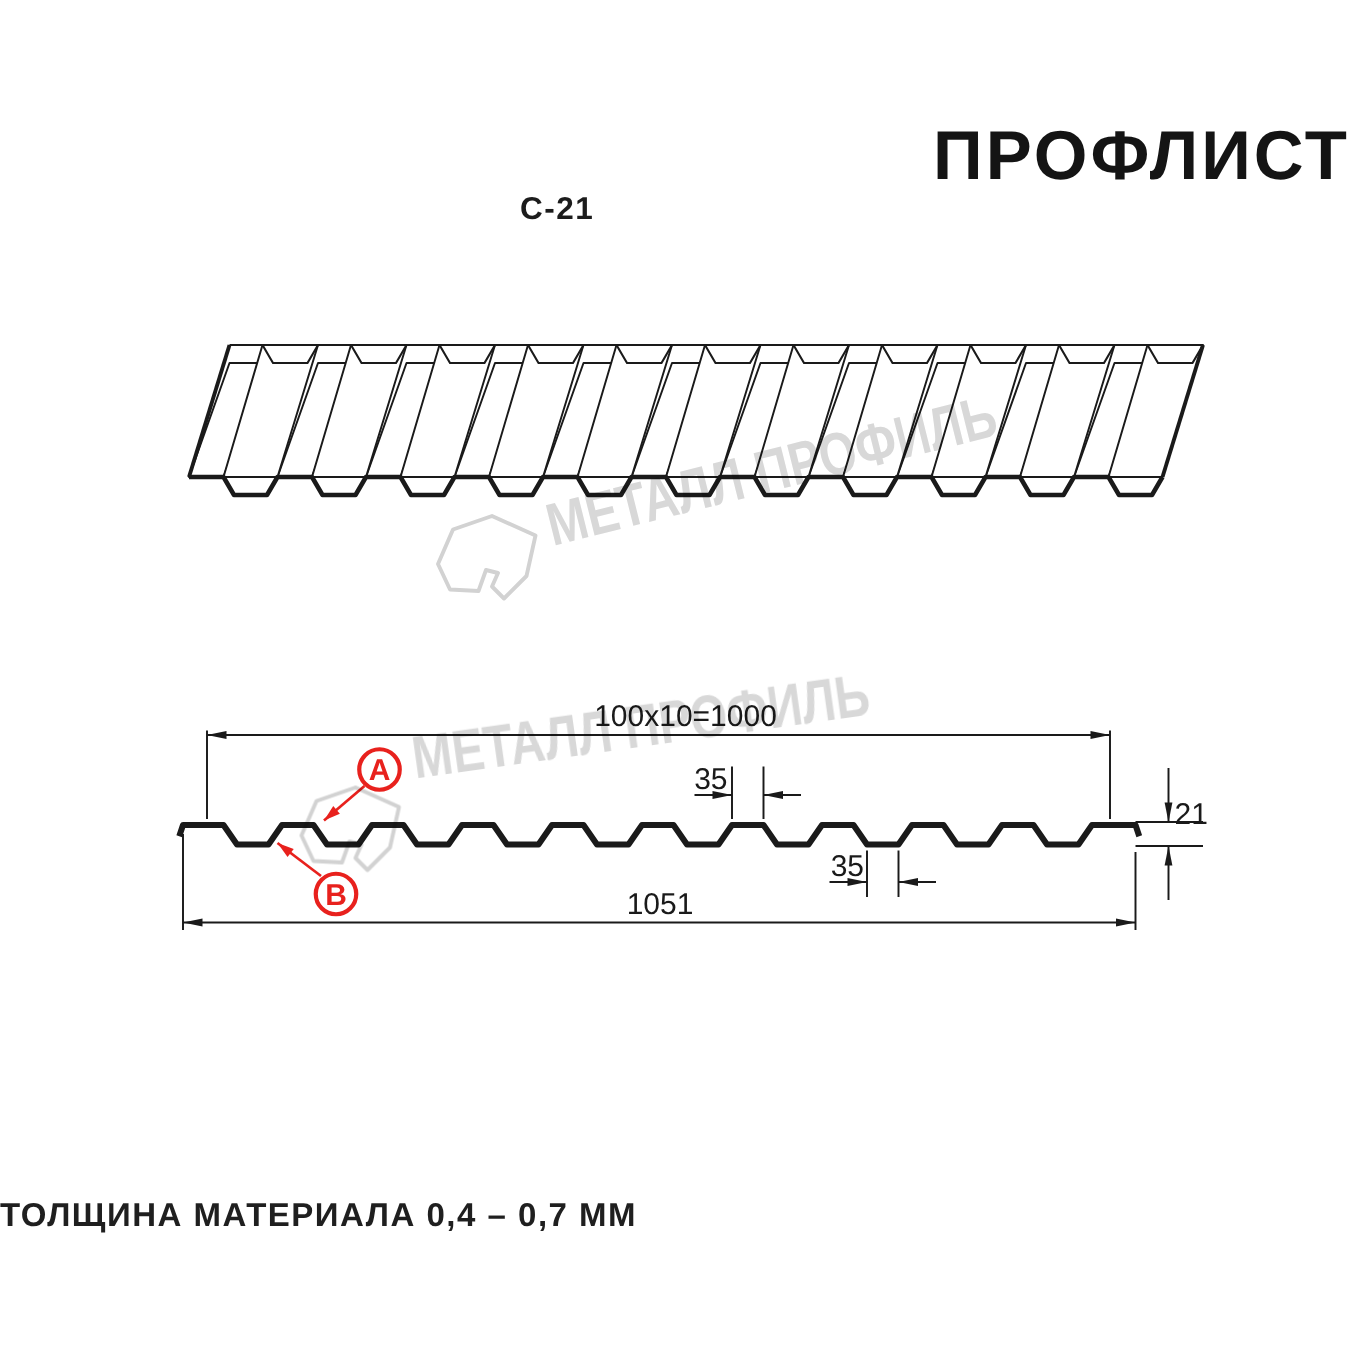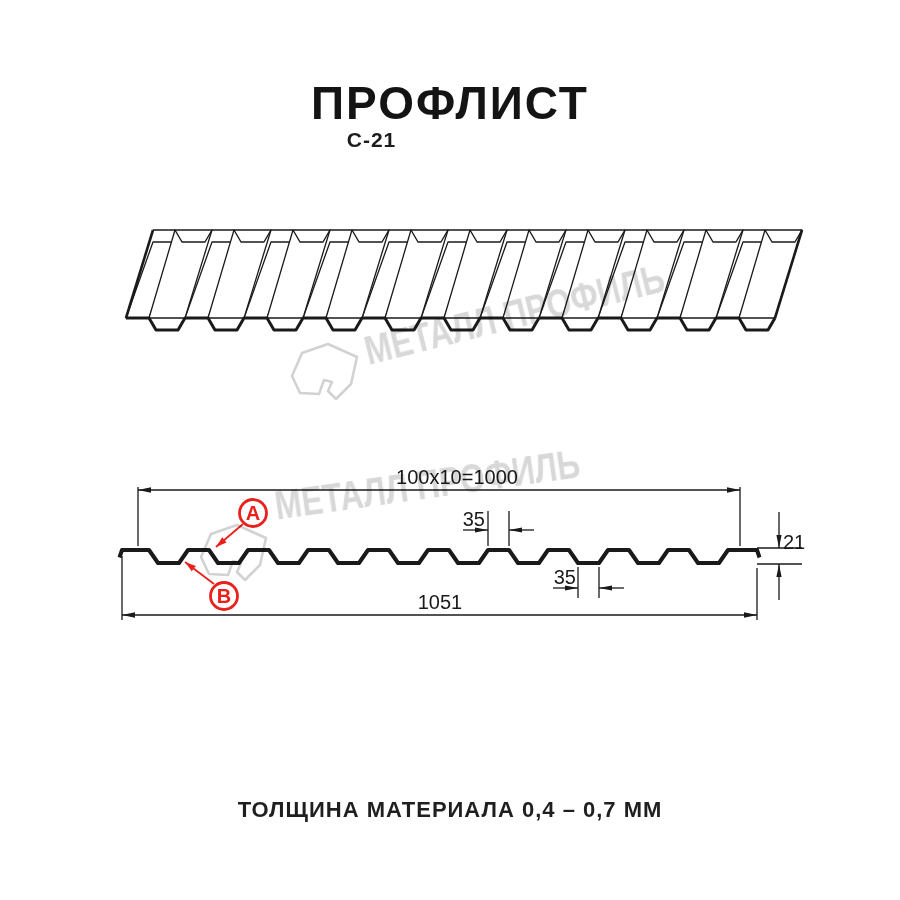--- a/index.html
+++ b/index.html
@@ -1,22 +1,22 @@
 <!DOCTYPE html>
 <html><head>
 <meta charset="utf-8">
 <style>
   html,body{margin:0;padding:0;background:#fff;width:900px;height:900px;overflow:hidden;
     font-family:"Liberation Sans",sans-serif;}
   #page{position:relative;width:900px;height:900px;background:#fff;}
-  .title{position:absolute;left:0;top:76px;width:900px;text-align:center;
+  .title{position:absolute;left:0;top:76px;width:900px;text-align:right;
     font-size:46px;font-weight:800;letter-spacing:2px;color:#141414;}
   .subtitle{position:absolute;left:0;top:128px;width:743px;text-align:center;
     font-size:21px;font-weight:600;letter-spacing:1px;color:#1c1c1c;}
-  .footer-note{position:absolute;left:0;top:797px;width:900px;text-align:center;
+  .footer-note{position:absolute;left:0;top:797px;width:900px;
     font-size:22px;font-weight:600;letter-spacing:1px;color:#1f1f1f;}
   #drawing{position:absolute;left:0;top:0;z-index:1;}
   .watermark{position:absolute;z-index:2;mix-blend-mode:multiply;pointer-events:none;}
   .wm-text{position:absolute;white-space:nowrap;font-size:40px;font-weight:bold;
     color:#d8d8d8;letter-spacing:0px;transform-origin:0 0;}
   .wm1-text{left:360px;top:330px;transform:rotate(-14deg) scaleX(0.80);}
   .wm2-text{left:272px;top:484px;transform:rotate(-8deg) scaleX(0.80);}
   .wm-logo{position:absolute;}
   .wm1-logo{left:288px;top:342px;}
   .wm2-logo{left:197px;top:523px;}

